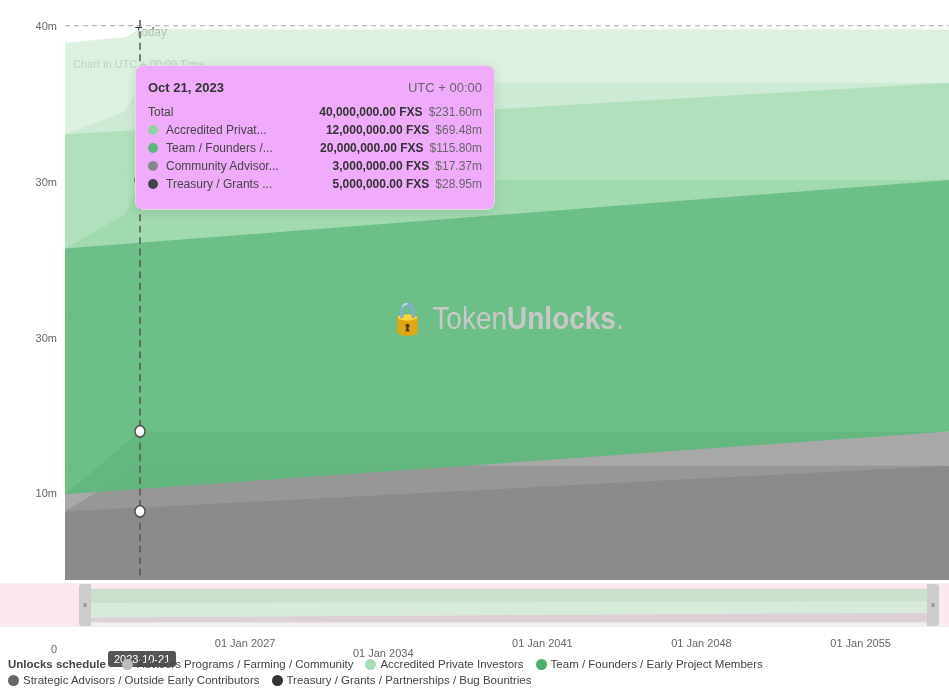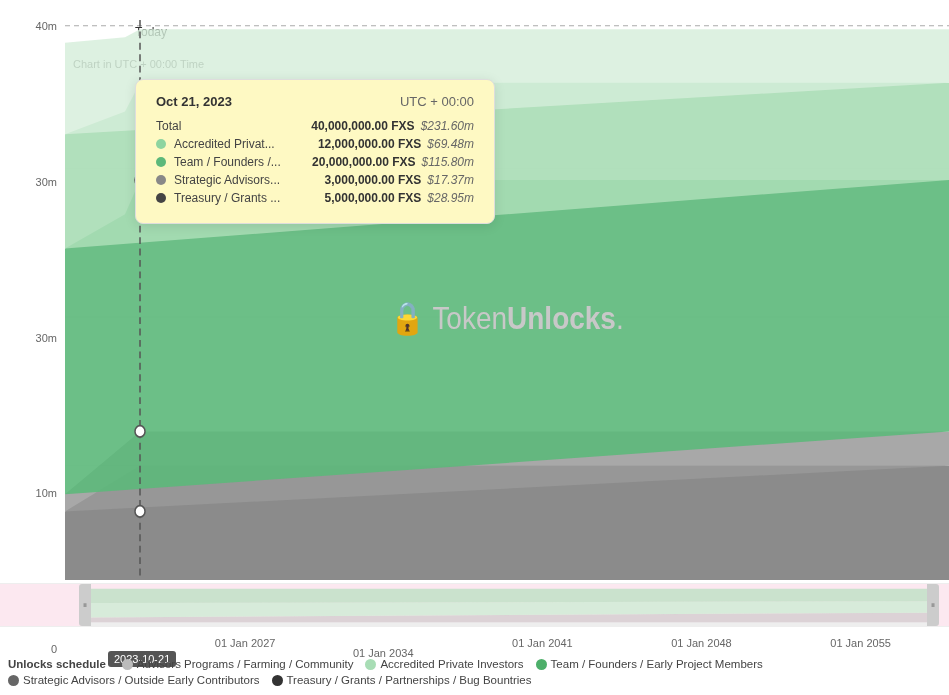--- a/index.html
+++ b/index.html
@@ -59,26 +59,26 @@
       position: absolute;
       top: 0;
       left: 0;
       width: 100%;
       height: 100%;
     }
 
     
     .tooltip {
       position: absolute;
-      top: 79px;
+      top: 65px;
       left: 135px;
-      background: #fef9c3;
+      background: #f0abfc;
       border: 1px solid #ddd;
       border-radius: 8px;
-      padding: 14px 20px;
+      padding: 14px 12px;
       min-width: 360px;
       box-shadow: 0 2px 12px rgba(0,0,0,0.1);
       z-index: 10;
     }
 
     .tooltip-header {
       display: flex;
       justify-content: space-between;
       margin-bottom: 10px;
     }
@@ -115,21 +115,20 @@
     }
 
     .tooltip-amount {
       font-weight: 700;
       color: #333;
       margin-right: 6px;
     }
 
     .tooltip-usd {
       color: #666;
-      font-style: italic;
     }
 
     
     .x-axis {
       position: absolute;
       left: 65px;
       right: 0;
       bottom: 40px;
       height: 24px;
       display: flex;
@@ -291,21 +290,21 @@
       <span class="tooltip-usd">$69.48m</span>
     </div>
     <div class="tooltip-row">
       <div class="tooltip-dot" style="background:#5cb87a;"></div>
       <span class="tooltip-label">Team / Founders /...</span>
       <span class="tooltip-amount">20,000,000.00 FXS</span>
       <span class="tooltip-usd">$115.80m</span>
     </div>
     <div class="tooltip-row">
       <div class="tooltip-dot" style="background:#888;"></div>
-      <span class="tooltip-label">Strategic Advisors...</span>
+      <span class="tooltip-label">Community Advisor...</span>
       <span class="tooltip-amount">3,000,000.00 FXS</span>
       <span class="tooltip-usd">$17.37m</span>
     </div>
     <div class="tooltip-row">
       <div class="tooltip-dot" style="background:#444;"></div>
       <span class="tooltip-label">Treasury / Grants ...</span>
       <span class="tooltip-amount">5,000,000.00 FXS</span>
       <span class="tooltip-usd">$28.95m</span>
     </div>
   </div>

